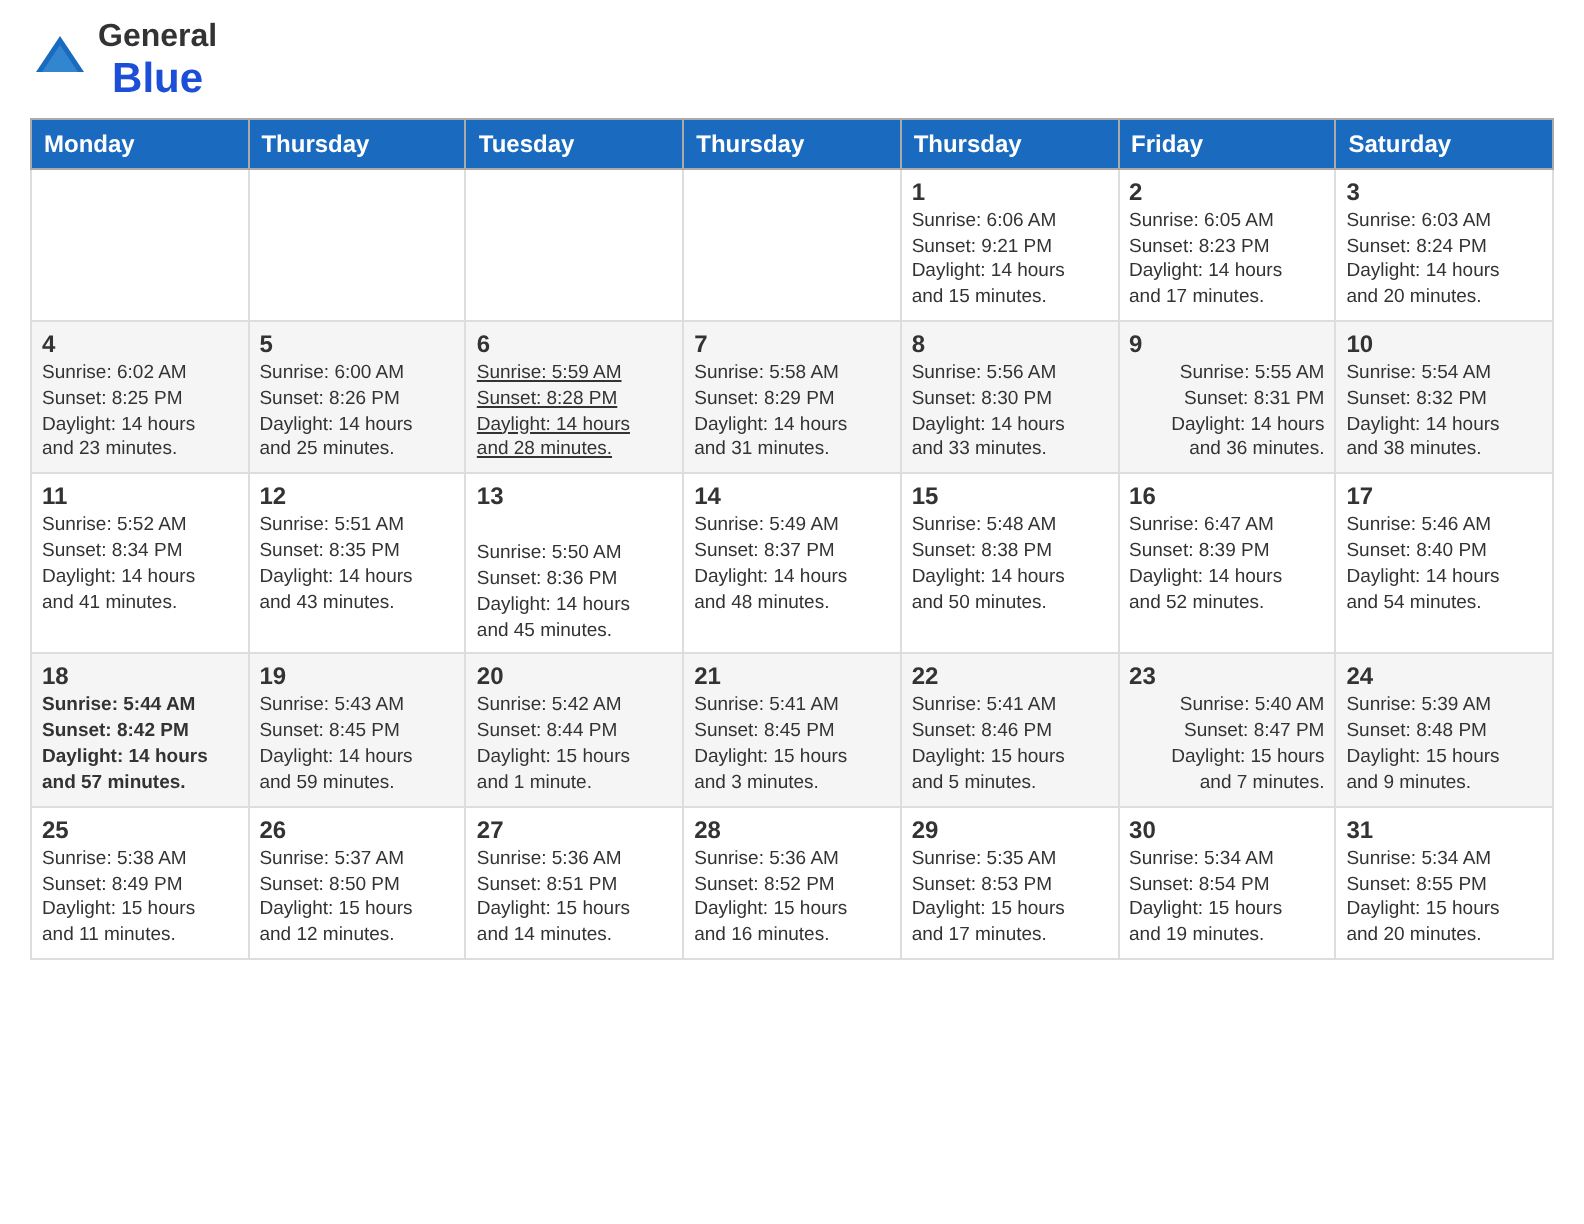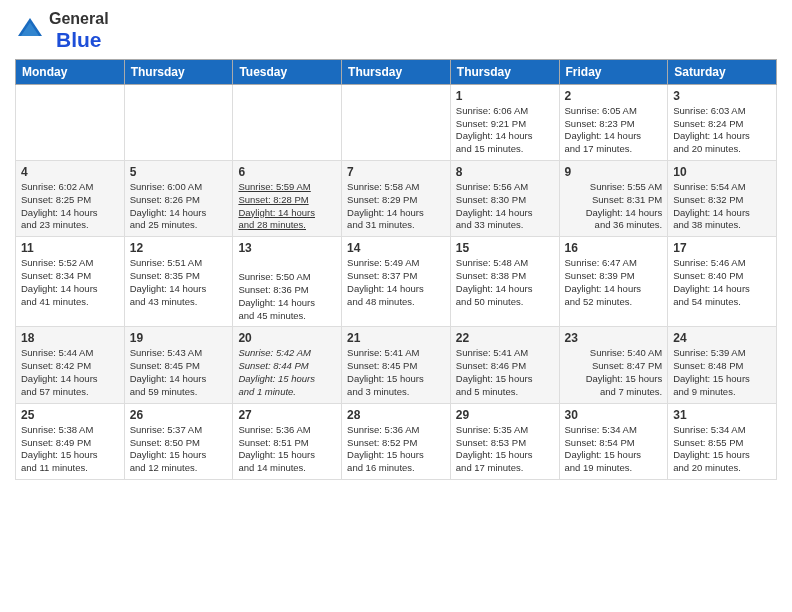--- a/index.html
+++ b/index.html
@@ -251,35 +251,35 @@
           <div class="day-number">17</div>
           <div class="day-info" style="white-space: pre-line;">Sunrise: 5:46 AM
 Sunset: 8:40 PM
 Daylight: 14 hours
 and 54 minutes.</div>
         </td>
       </tr>
       <tr>
         <td>
           <div class="day-number">18</div>
-          <div class="day-info" style="white-space: pre-line;">Sunrise: 5:44 AM
+          <div class="day-info" style="white-space: pre-line; font-weight: bold;">Sunrise: 5:44 AM
 Sunset: 8:42 PM
 Daylight: 14 hours
 and 57 minutes.</div>
         </td>
         <td>
           <div class="day-number">19</div>
           <div class="day-info" style="white-space: pre-line;">Sunrise: 5:43 AM
 Sunset: 8:45 PM
 Daylight: 14 hours
 and 59 minutes.</div>
         </td>
         <td>
           <div class="day-number">20</div>
-          <div class="day-info" style="white-space: pre-line; font-style: italic;">Sunrise: 5:42 AM
+          <div class="day-info" style="white-space: pre-line;">Sunrise: 5:42 AM
 Sunset: 8:44 PM
 Daylight: 15 hours
 and 1 minute.</div>
         </td>
         <td>
           <div class="day-number">21</div>
           <div class="day-info" style="white-space: pre-line;">Sunrise: 5:41 AM
 Sunset: 8:45 PM
 Daylight: 15 hours
 and 3 minutes.</div>

